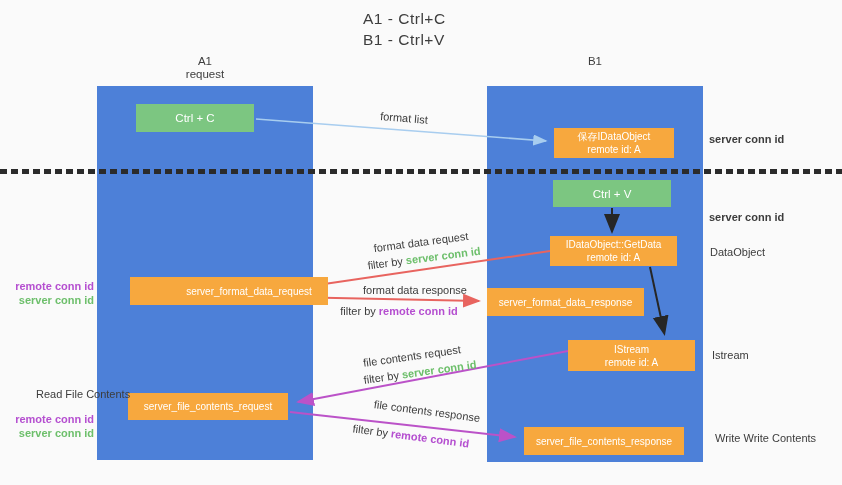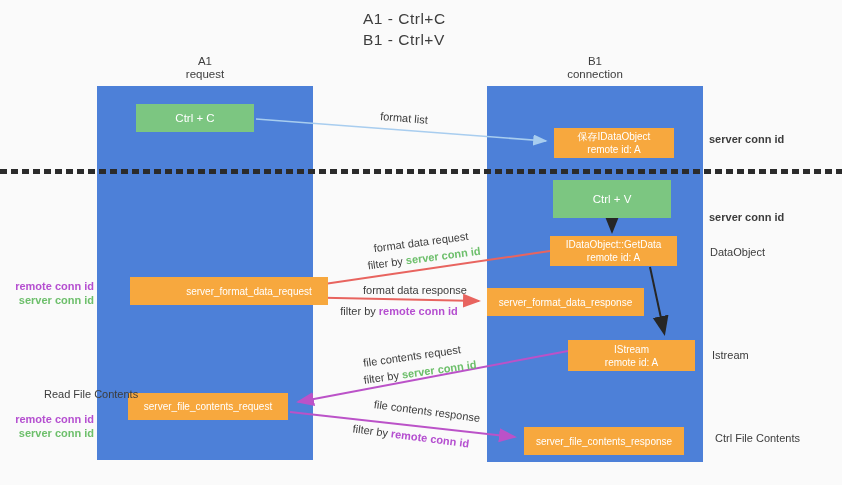--- a/index.html
+++ b/index.html
@@ -17,21 +17,21 @@
 
   .dashline{position:absolute;left:0;top:169px;width:842px;height:5px;
     background:repeating-linear-gradient(90deg,#2b2b2b 0 7px,transparent 7px 11px);}
 
   .keybox{position:absolute;background:#7cc681;color:#fff;font-size:11.5px;
     display:flex;align-items:center;justify-content:center;}
   .obox{position:absolute;background:#f7a83e;color:#fff;font-size:10px;line-height:13px;
     display:flex;flex-direction:column;align-items:center;justify-content:center;text-align:center;}
 
   .b-ctrlc{left:136px;top:104px;width:118px;height:28px;}
-  .b-ctrlv{left:553px;top:180px;width:118px;height:38px;}
+  .b-ctrlv{left:553px;top:180px;width:118px;height:27px;}
   .b-save{left:554px;top:128px;width:120px;height:30px;}
   .b-getdata{left:550px;top:236px;width:127px;height:30px;}
   .b-istream{left:568px;top:340px;width:127px;height:31px;}
   .b-fmtreq{left:130px;top:277px;width:158px;height:28px;padding-left:40px;}
   .b-fmtresp{left:487px;top:288px;width:157px;height:28px;text-align:right;}
   .b-filereq{left:128px;top:393px;width:160px;height:27px;}
   .b-fileresp{left:524px;top:427px;width:160px;height:28px;}
 
   svg.arrows{position:absolute;left:0;top:0;width:842px;height:485px;pointer-events:none;}
 
@@ -53,21 +53,20 @@
     <div>A1 - Ctrl+C</div>
     <div>B1 - Ctrl+V</div>
   </div>
 
   <div class="lane-hdr lane-hdr-a">
     <div>A1</div>
     <div>request</div>
   </div>
   <div class="lane-hdr lane-hdr-b">
     <div>B1</div>
-    <div>connection</div>
   </div>
 
   <div class="lane lane-a"></div>
   <div class="lane lane-b"></div>
 
   <div class="dashline"></div>
 
   <svg class="arrows">
     <defs>
       <marker id="m-blue" markerWidth="10" markerHeight="8" refX="8" refY="3.5" orient="auto">
@@ -146,22 +145,22 @@
   <div class="elabel ctr" style="left:427px;top:411px;transform:translate(-50%,-50%) rotate(7.5deg);">file contents response</div>
   <div class="elabel ctr" style="left:411px;top:436px;transform:translate(-50%,-50%) rotate(7.5deg);">
     <span>filter by</span>
     <span class="purple-id">remote conn id</span>
   </div>
 
   <div class="side bold green-id" style="left:709px;top:133px;">server conn id</div>
   <div class="side bold green-id" style="left:709px;top:211px;">server conn id</div>
   <div class="side" style="left:710px;top:246px;">DataObject</div>
   <div class="side" style="left:712px;top:349px;">Istream</div>
-  <div class="side" style="left:20px;top:388px;padding-left:24px;">Read File Contents</div>
-  <div class="side" style="left:715px;top:432px;">Ctrl File Contents</div>
+  <div class="side" style="left:12px;top:388px;padding-left:24px;">Read File Contents</div>
+  <div class="side" style="left:715px;top:432px;">Write Write Contents</div>
 
   <div class="left-ids" style="top:279px;">
     <div class="purple-id">remote conn id</div>
     <div class="green-id">server conn id</div>
   </div>
   <div class="left-ids" style="top:412px;">
     <div class="purple-id">remote conn id</div>
     <div class="green-id">server conn id</div>
   </div>
 

